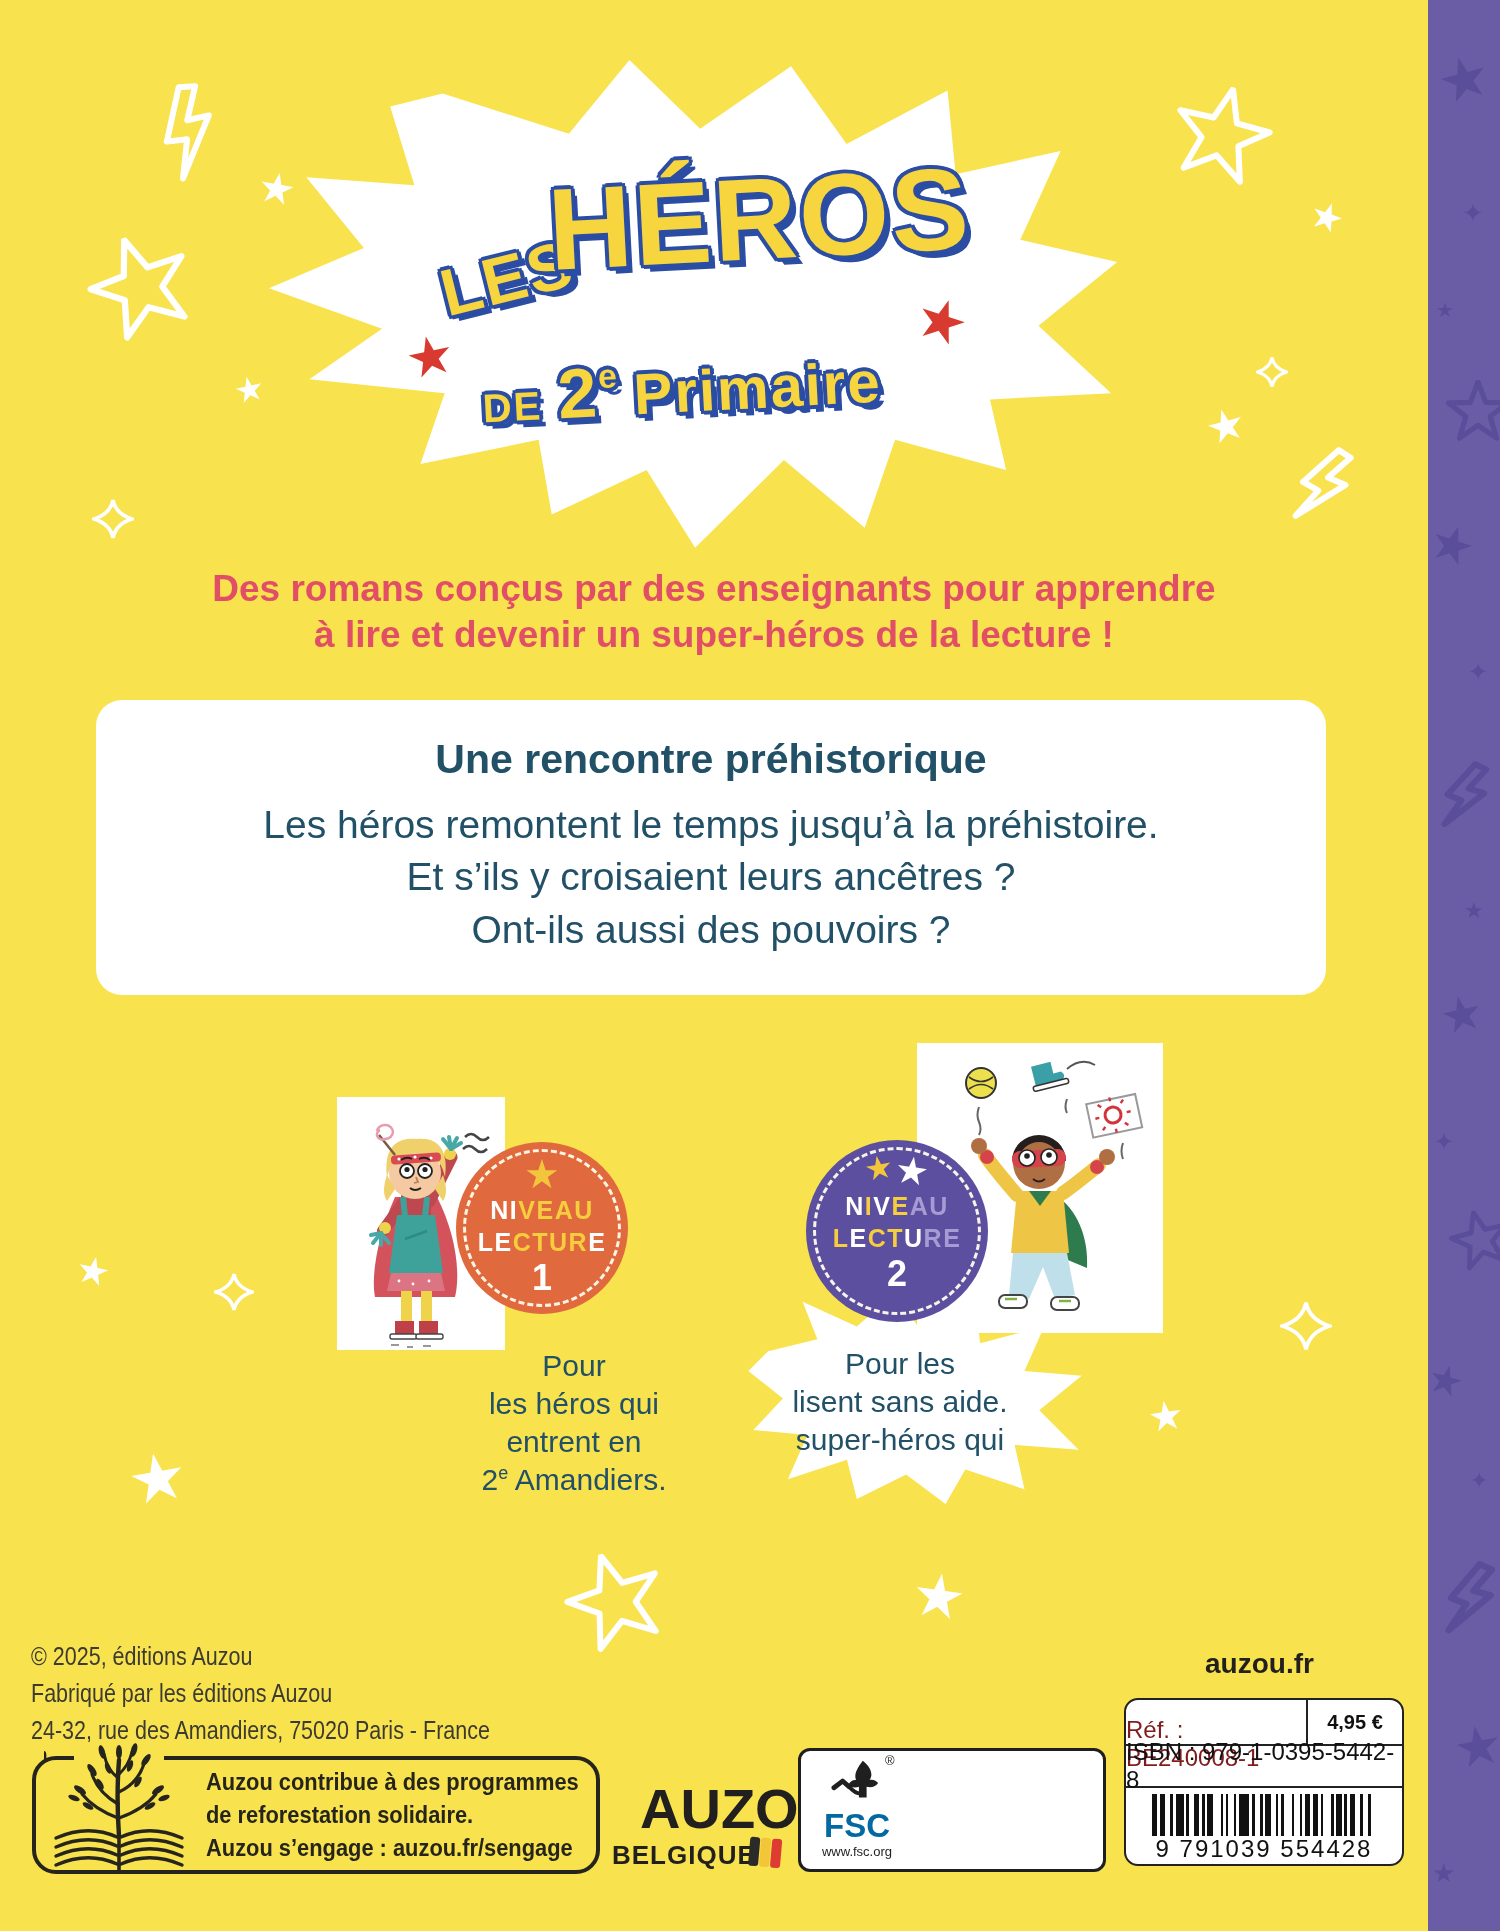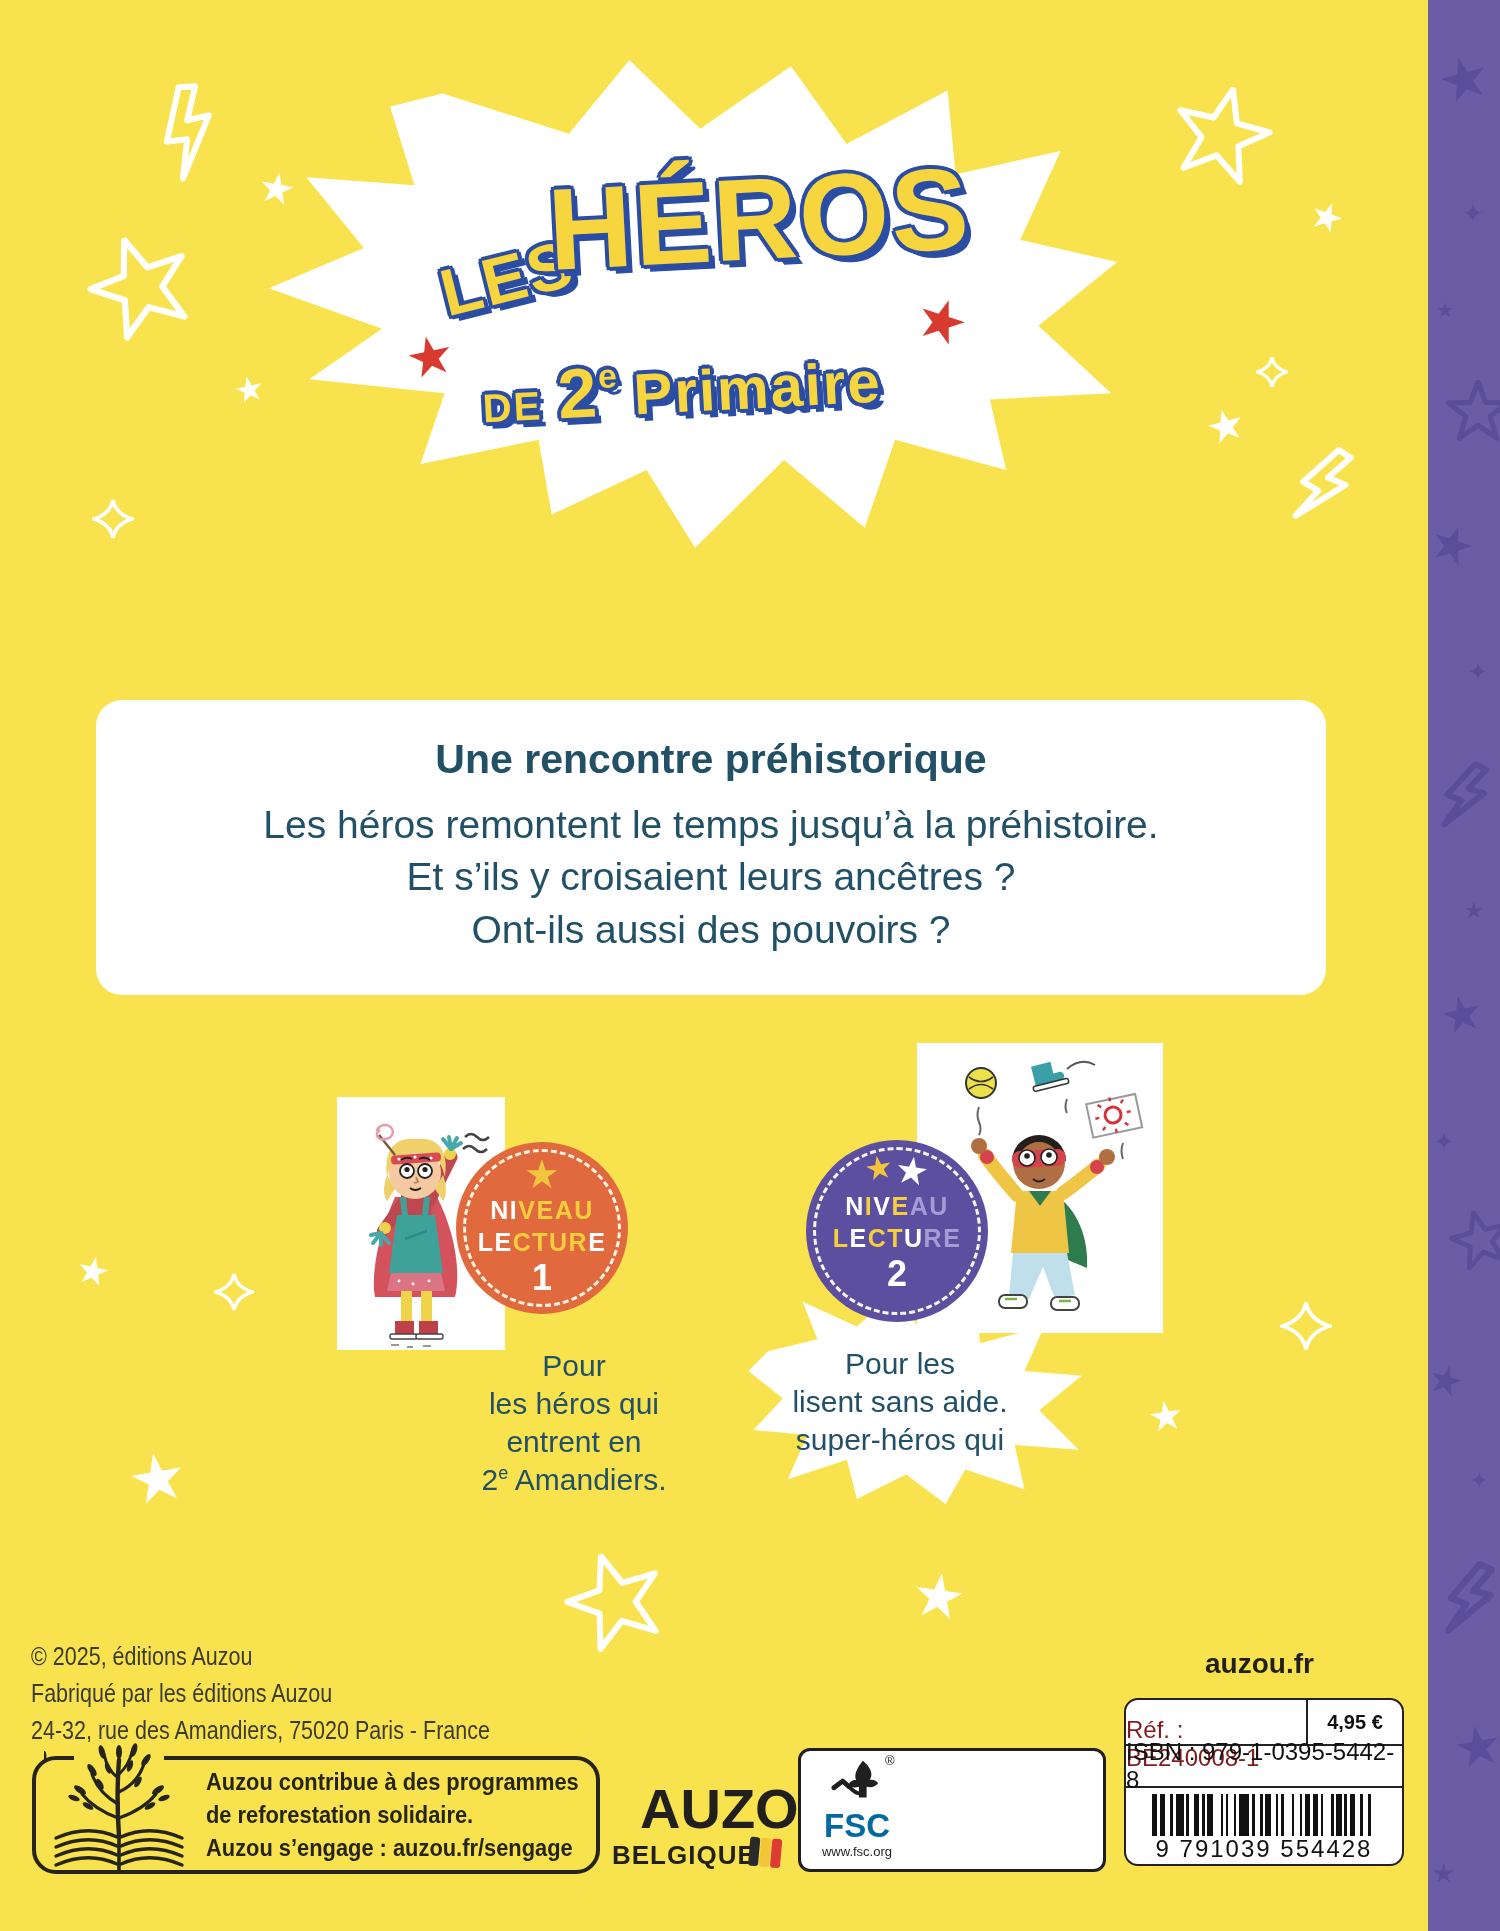--- a/index.html
+++ b/index.html
@@ -176,20 +176,24 @@
   <div class="title-zone">
     <span class="ttl ttl-les">LES</span>
     <span class="ttl ttl-heros">HÉROS</span>
     <span class="red-star" style="left:406px;top:330px;font-size:54px;transform:rotate(-12deg)">★</span>
     <div class="ttl ttl-line2">
       <span class="de">DE</span><span class="num">2</span><span class="sup">e</span><span class="rest">Primaire</span>
     </div>
     <span class="red-star" style="left:916px;top:292px;font-size:58px;transform:rotate(18deg)">★</span>
   </div>
 
+  <div class="tagline">
+    <div>Des romans conçus par des enseignants pour apprendre</div>
+    <div>à lire et devenir un super-héros de la lecture !</div>
+  </div>
 
   <div class="synopsis">
     <div class="s-title">Une rencontre préhistorique</div>
     <div class="s-body">
       <div>Les héros remontent le temps jusqu’à la préhistoire.</div>
       <div>Et s’ils y croisaient leurs ancêtres ?</div>
       <div>Ont-ils aussi des pouvoirs ?</div>
     </div>
   </div>
 

